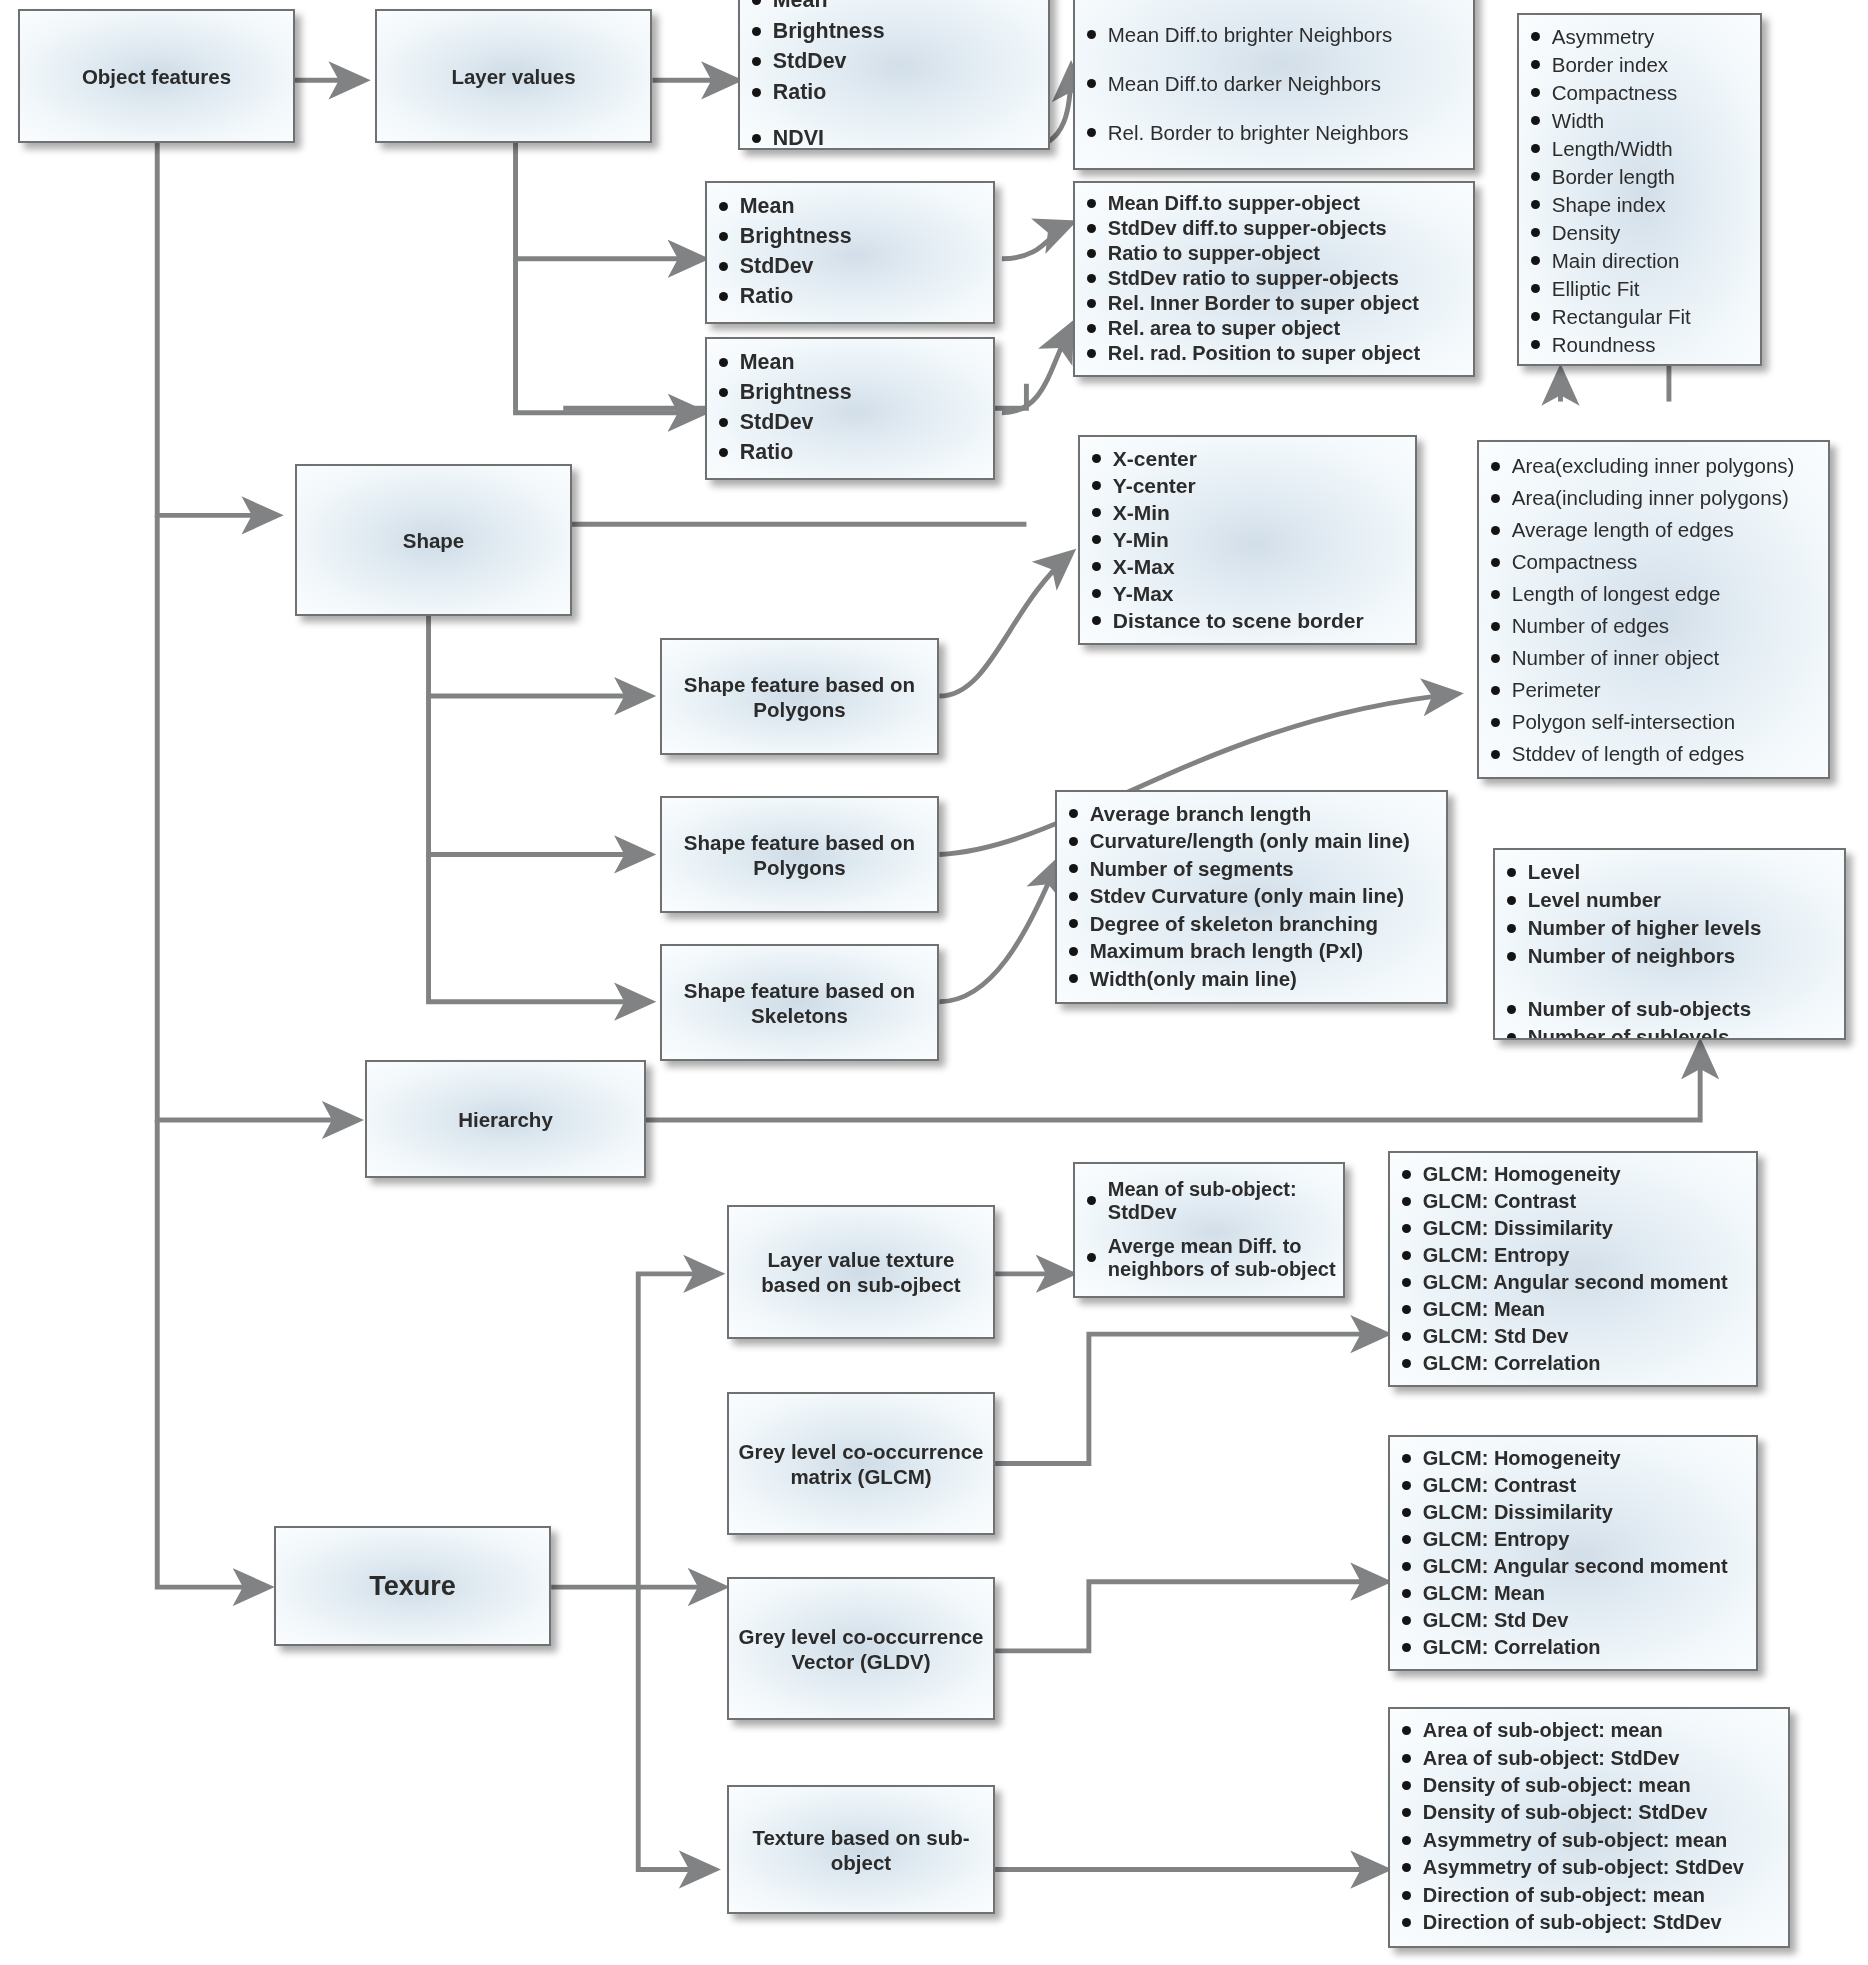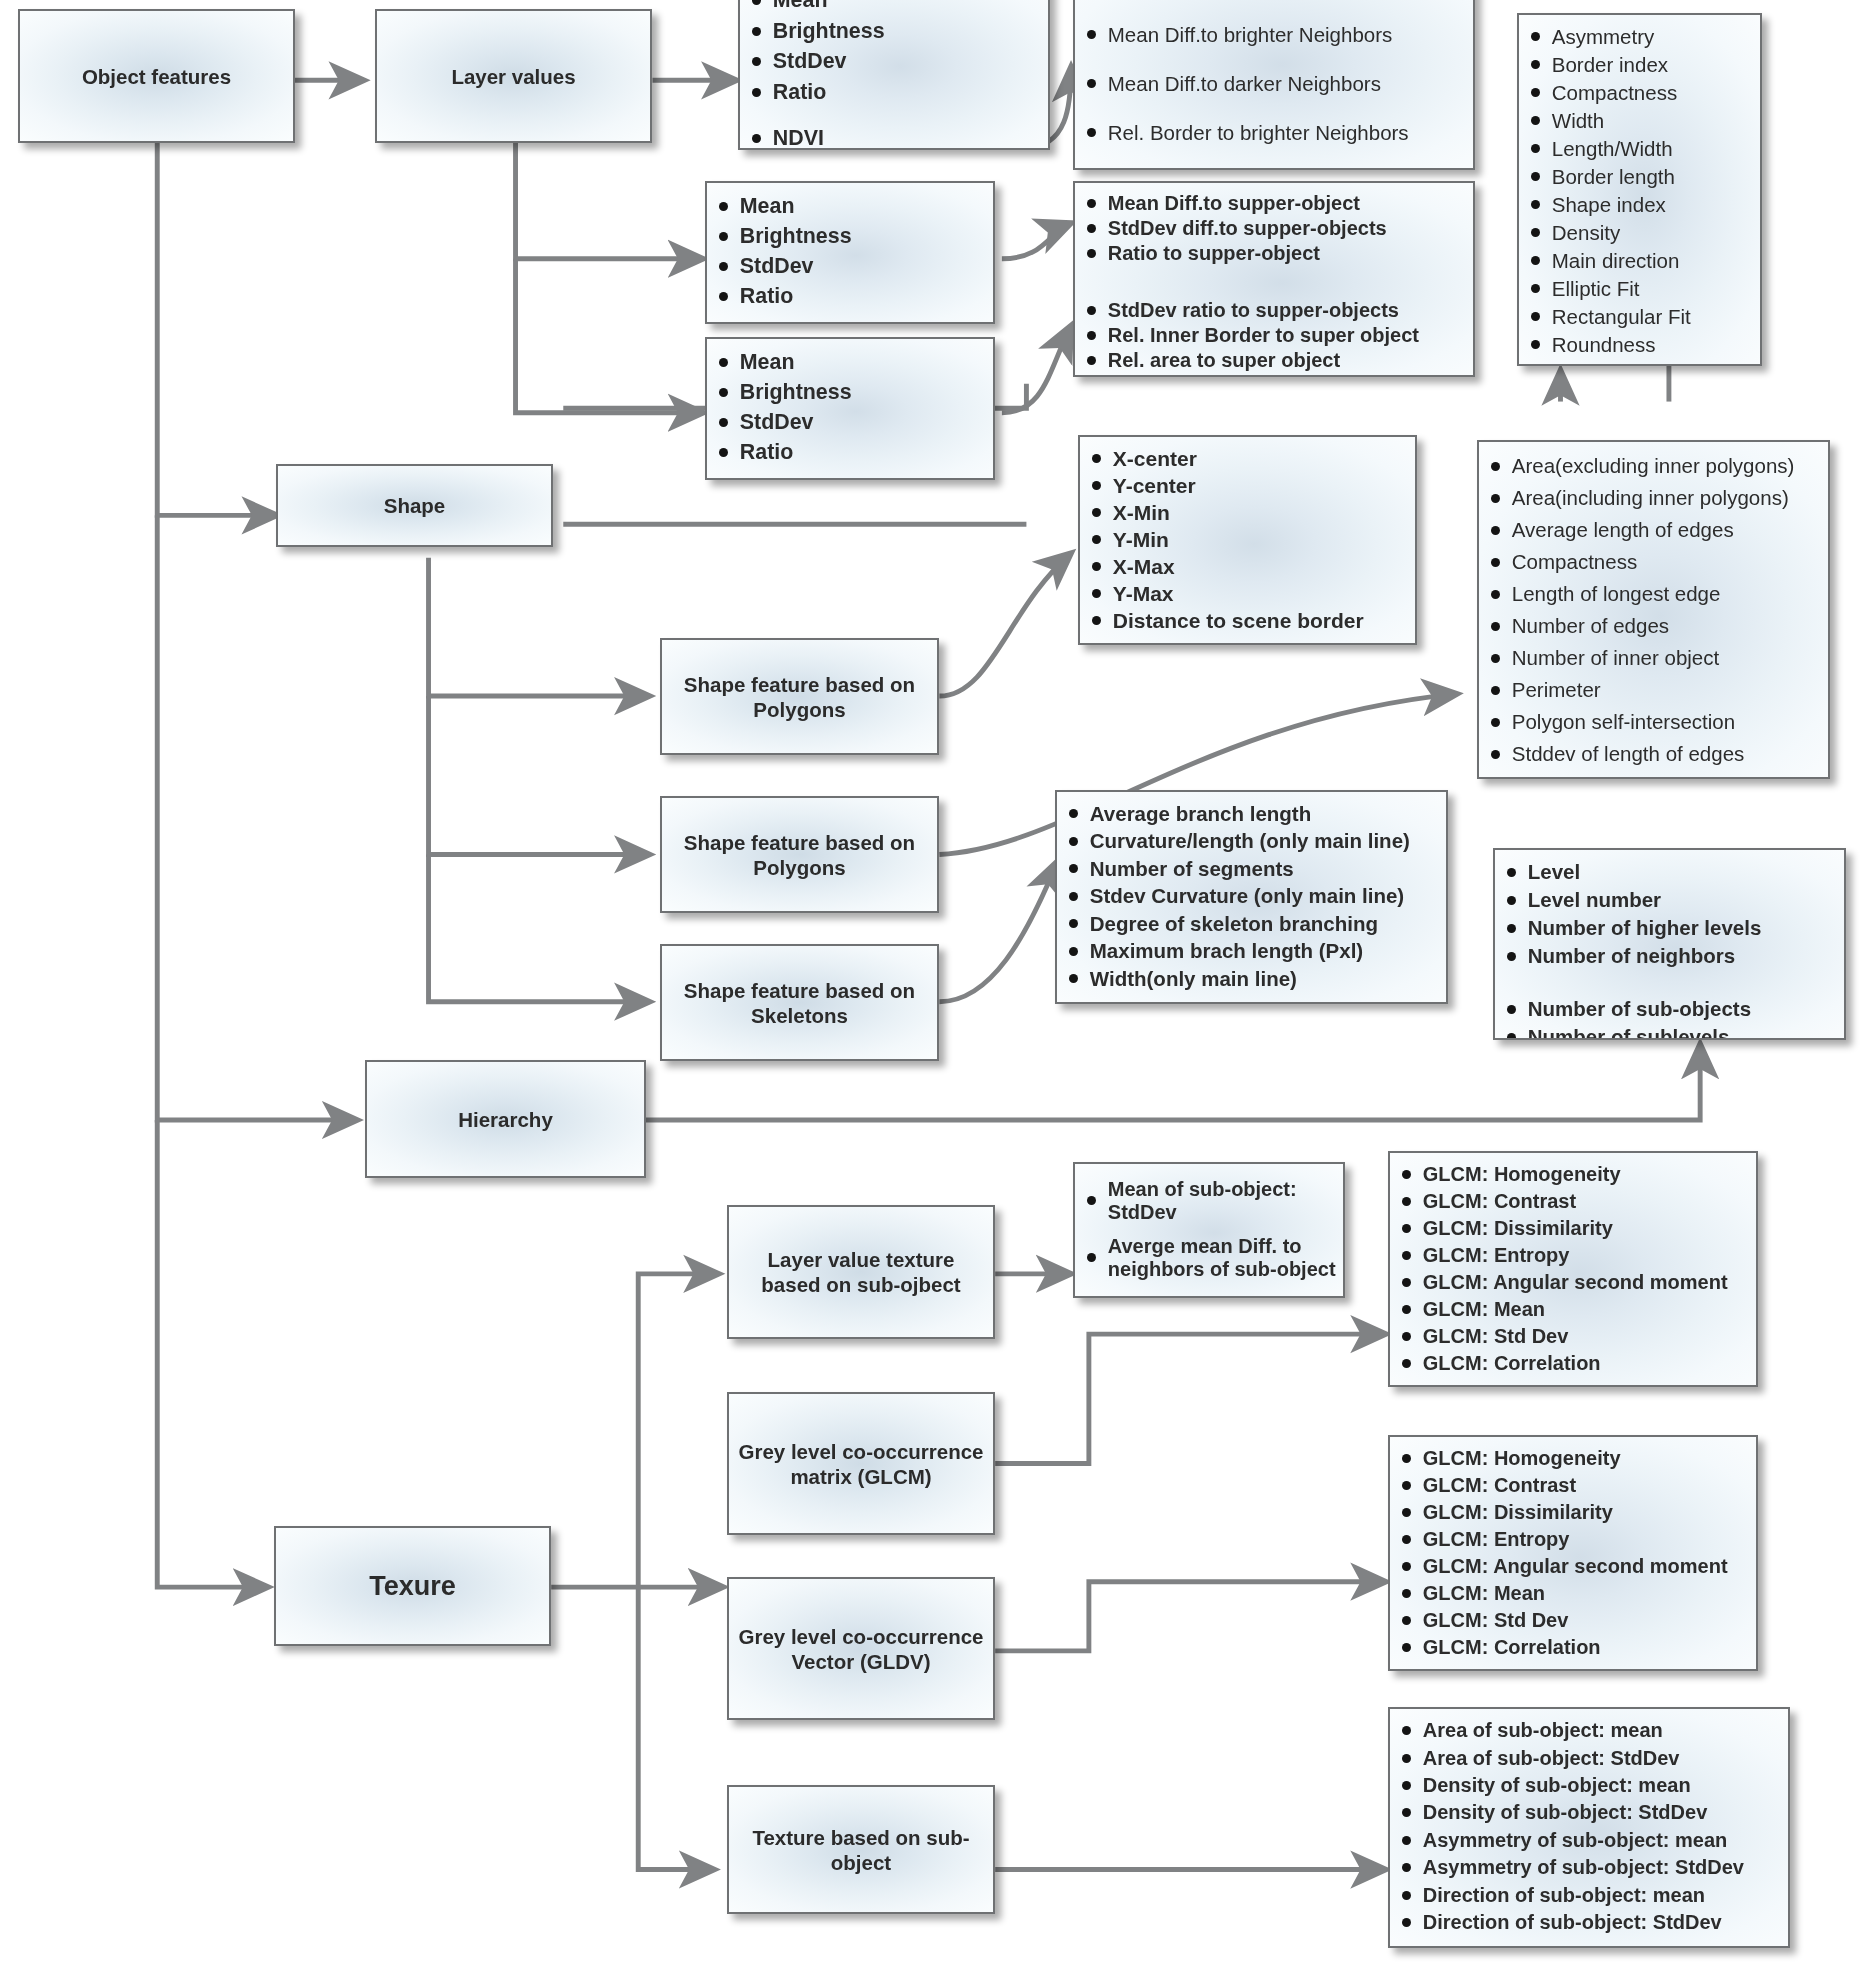--- a/index.html
+++ b/index.html
@@ -132,21 +132,21 @@
   </svg>
 
   <div class="node plain" style="left:18px;top:9px;width:277px;height:134px;font-size:20.5px;">
     <span class="label">Object features</span>
   </div>
 
   <div class="node plain" style="left:375px;top:9px;width:277px;height:134px;font-size:20.5px;">
     <span class="label">Layer values</span>
   </div>
 
-  <div class="node plain" style="left:276px;top:464px;width:277px;height:83px;font-size:20.5px;">
+  <div class="node plain" style="left:295px;top:464px;width:277px;height:152px;font-size:20.5px;">
     <span class="label">Shape</span>
   </div>
 
   <div class="node plain" style="left:365px;top:1060px;width:281px;height:118px;font-size:20.5px;">
     <span class="label">Hierarchy</span>
   </div>
 
   <div class="node plain" style="left:274px;top:1526px;width:277px;height:120px;font-size:27px;">
     <span class="label">Texure</span>
   </div>
@@ -231,21 +231,21 @@
       <li style="height: 30px; display: flex; align-items: center;">StdDev</li>
       <li style="height: 30px; display: flex; align-items: center;">Ratio</li>
     </ul>
   </div>
 
   <div class="listbox bold" style="left:1073px;top:181px;width:402px;height:196px;font-size:20px;">
     <ul>
       <li style="height: 25px; display: flex; align-items: center;">Mean Diff.to supper-object</li>
       <li style="height: 25px; display: flex; align-items: center;">StdDev diff.to supper-objects</li>
       <li style="height: 25px; display: flex; align-items: center;">Ratio to supper-object</li>
-      <li style="height: 25px; display: flex; align-items: center; margin-top: 32px;">StdDev ratio to supper-objects</li>
+      <li style="height: 25px; display: flex; align-items: center;">StdDev ratio to supper-objects</li>
       <li style="height: 25px; display: flex; align-items: center;">Rel. Inner Border to super object</li>
       <li style="height: 25px; display: flex; align-items: center;">Rel. area to super object</li>
       <li style="height: 25px; display: flex; align-items: center;">Rel. rad. Position to super object</li>
     </ul>
   </div>
 
   <div class="listbox bold" style="left:1078px;top:435px;width:339px;height:210px;font-size:21px;">
     <ul>
       <li style="height: 27px; display: flex; align-items: center;">X-center</li>
       <li style="height: 27px; display: flex; align-items: center;">Y-center</li>

